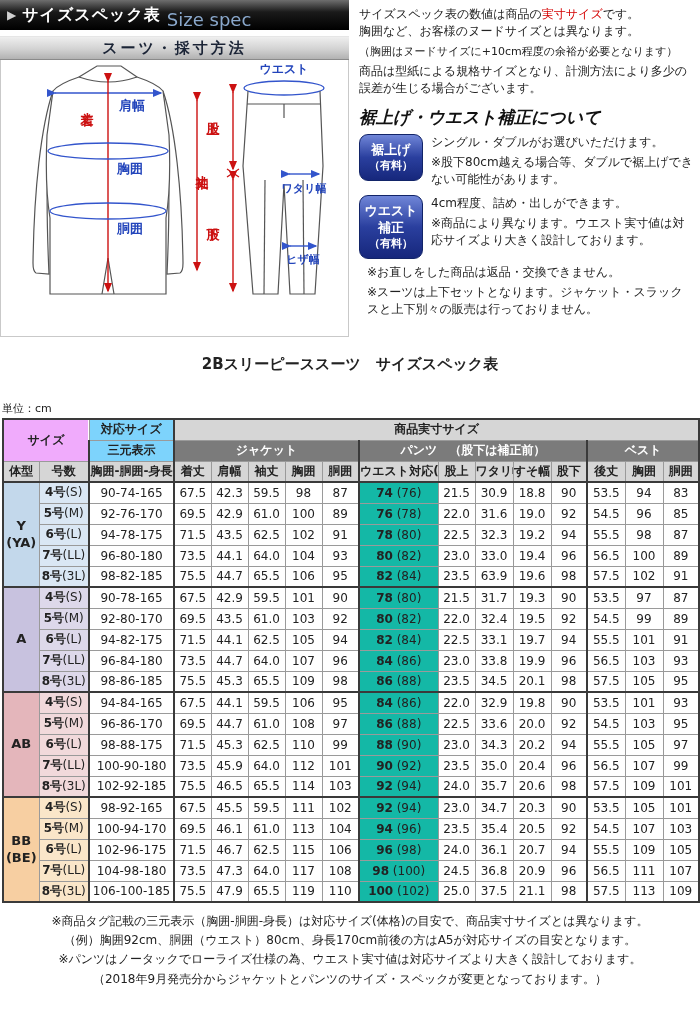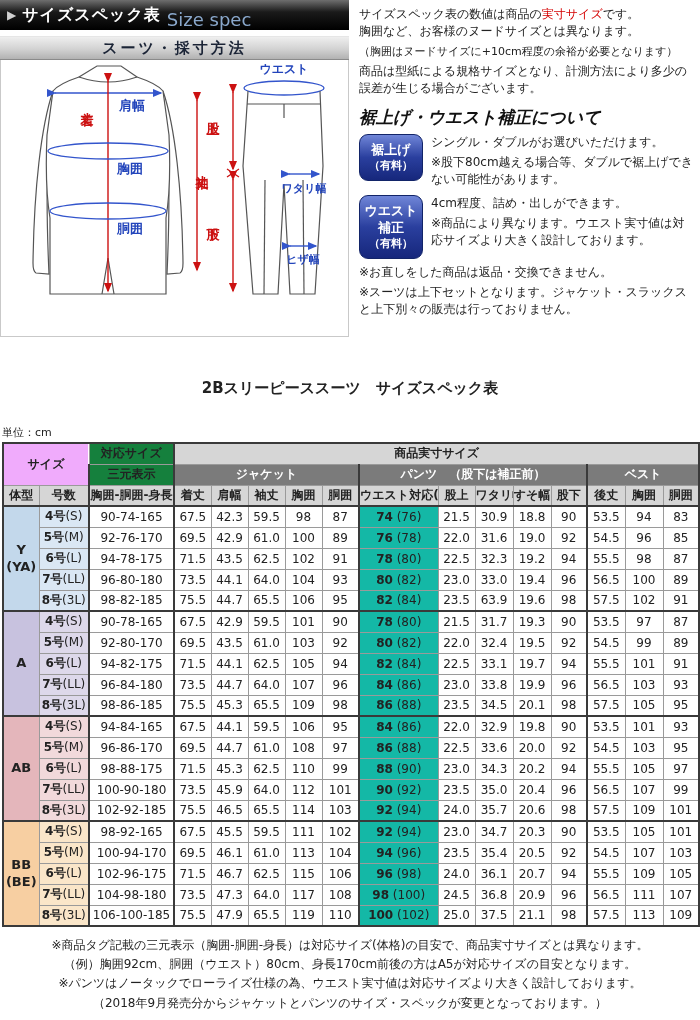--- a/index.html
+++ b/index.html
@@ -39,34 +39,34 @@
   .badge-row { display: flex; gap: 8px; margin: 5px 0; align-items: flex-start; }
   .badge {
     flex: none; width: 64px; border-radius: 9px; padding: 7px 2px;
     background: linear-gradient(180deg, #7086d8 0%, #2a3f9e 50%, #16277c 100%);
     border: 1px solid #122468; color: #fff; text-align: center; font-weight: bold; line-height: 1.3;
   }
   .badge .b1 { font-size: 13px; }
   .badge .b2 { font-size: 11px; }
   .badge-text { flex: 1; }
   .badge-text p { margin: 0 0 2px; }
-  .hem-notes p { margin: 2px 0; }
-  .table-title { text-align: center; font-weight: bold; font-size: 15px; margin-top: 41px; }
+  .hem-notes p { margin: 2px 8px; }
+  .table-title { text-align: center; font-weight: bold; font-size: 15px; margin-top: 17px; }
   .unit { text-align: left; font-size: 11px; margin: 27px 2px 2px; }
   table.spec {
     border-collapse: collapse; table-layout: fixed; width: 696px; margin: 0 2px;
     border: 2px solid #3a3a3a; font-size: 12px;
   }
   .spec th, .spec td {
     border: 1px solid #9a9a9a; text-align: center; padding: 0;
     height: 21px; white-space: nowrap; overflow: hidden;
   }
   .spec thead th { font-weight: bold; font-size: 12px; }
   .h-corner { background: #f0abfc; }
-  .h-white { background: #15803d; }
+  .h-white { background: #7dd3fc; }
   .h-light { background: #d6d6d6; }
   .h-dark { background: #7b7b7b; color: #fff; }
   .h-jissun { background: #d6d6d6; }
   .waist-h { font-size: 10px; }
   .thickL { border-left: 2px solid #3a3a3a !important; }
   tr.group-start td { border-top: 2px solid #3a3a3a; }
   .taikei-cell { font-weight: bold; font-size: 13px; line-height: 1.25; }
   .gou-cell b { font-size: 12px; }
   .waist-cell { background: #14b8a6; }
   .footer-notes { margin-top: 9px; text-align: center; font-size: 12px; line-height: 1.6; color: #222; }

